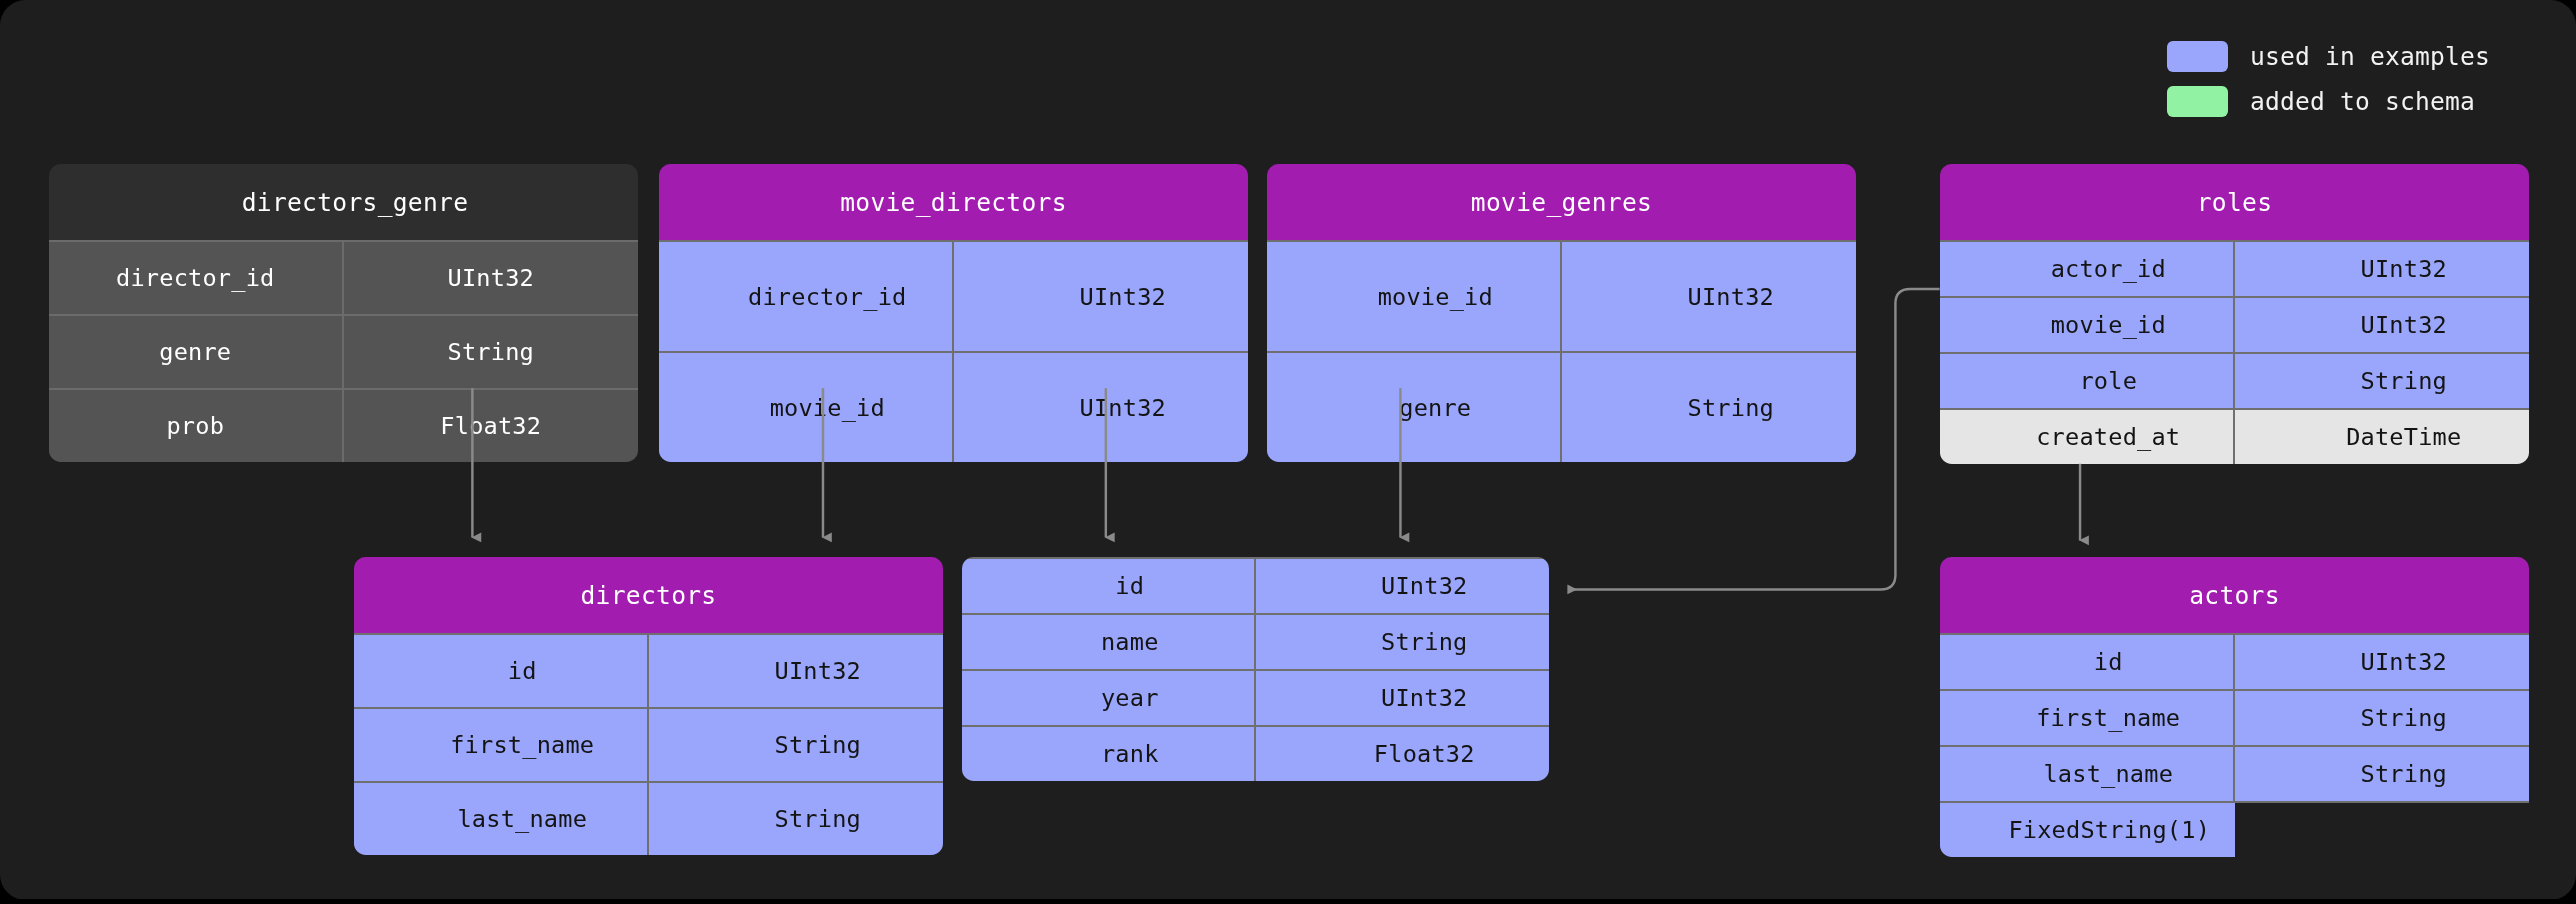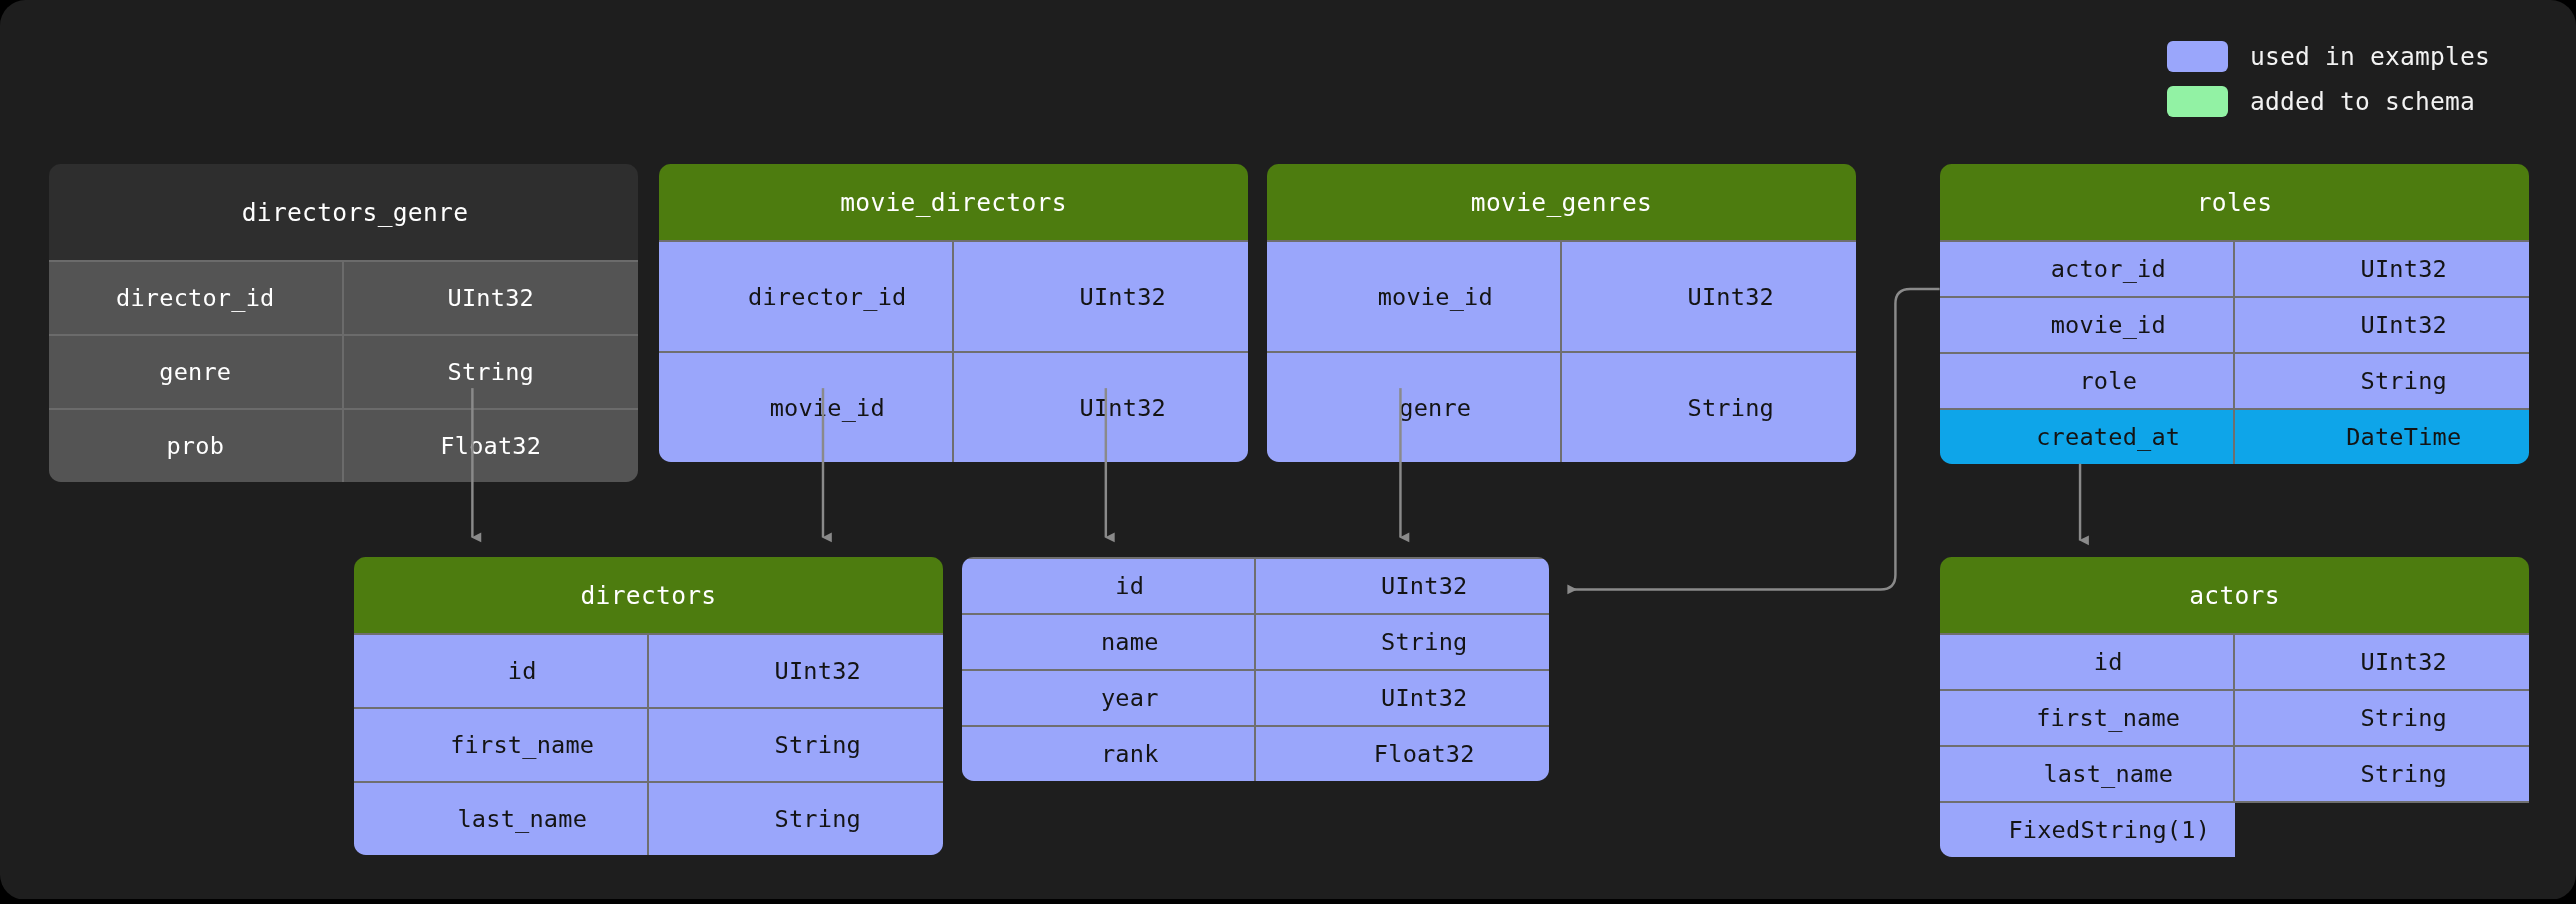--- a/index.html
+++ b/index.html
@@ -88,25 +88,25 @@
     border-right: 2px solid #6f6f6f;
   }
 
   
   .table.grey .tbl-header { background: #2e2e2e; }
   .table.grey .tbl-row    { border-top-color: #6b6b6b; }
   .table.grey .tbl-cell   { background: #545454; color: #ffffff; }
   .table.grey .tbl-cell.name-cell { border-right-color: #6b6b6b; }
 
   
-  .table.blue .tbl-header { background: #4d7c0f; }
+  .table.blue .tbl-header { background: #a21caf; }
   .table.blue .tbl-cell   { background: #9aa6fb; color: #141414; padding-left: 44px; }
 
   
-  .tbl-row.added .tbl-cell { background: #0ea5e9; }
+  .tbl-row.added .tbl-cell { background: #e5e5e5; }
 
   
   #connectors {
     position: absolute;
     left: 0;
     top: 0;
     width: 2576px;
     height: 900px;
     pointer-events: none;
   }
@@ -141,21 +141,21 @@
       <div class="legend-swatch" style="background:#9aa6fb;"></div>
       <div class="legend-label">used in examples</div>
     </div>
     <div class="legend-row">
       <div class="legend-swatch" style="background:#92f2a4;"></div>
       <div class="legend-label">added to schema</div>
     </div>
   </div>
 
   <div class="table grey" style="left:49px; top:164px; width:589px;">
-    <div class="tbl-header" style="height:96px;padding-left:23px;">directors_genre</div>
+    <div class="tbl-header" style="height:76px;padding-left:23px;">directors_genre</div>
     <div class="tbl-row" style="height:74px;">
       <div class="tbl-cell name-cell" style="width:50%;">director_id</div>
       <div class="tbl-cell" style="width:50%;">UInt32</div>
     </div>
     <div class="tbl-row" style="height:74px;">
       <div class="tbl-cell name-cell" style="width:50%;">genre</div>
       <div class="tbl-cell" style="width:50%;">String</div>
     </div>
     <div class="tbl-row" style="height:74px;">
       <div class="tbl-cell name-cell" style="width:50%;">prob</div>

